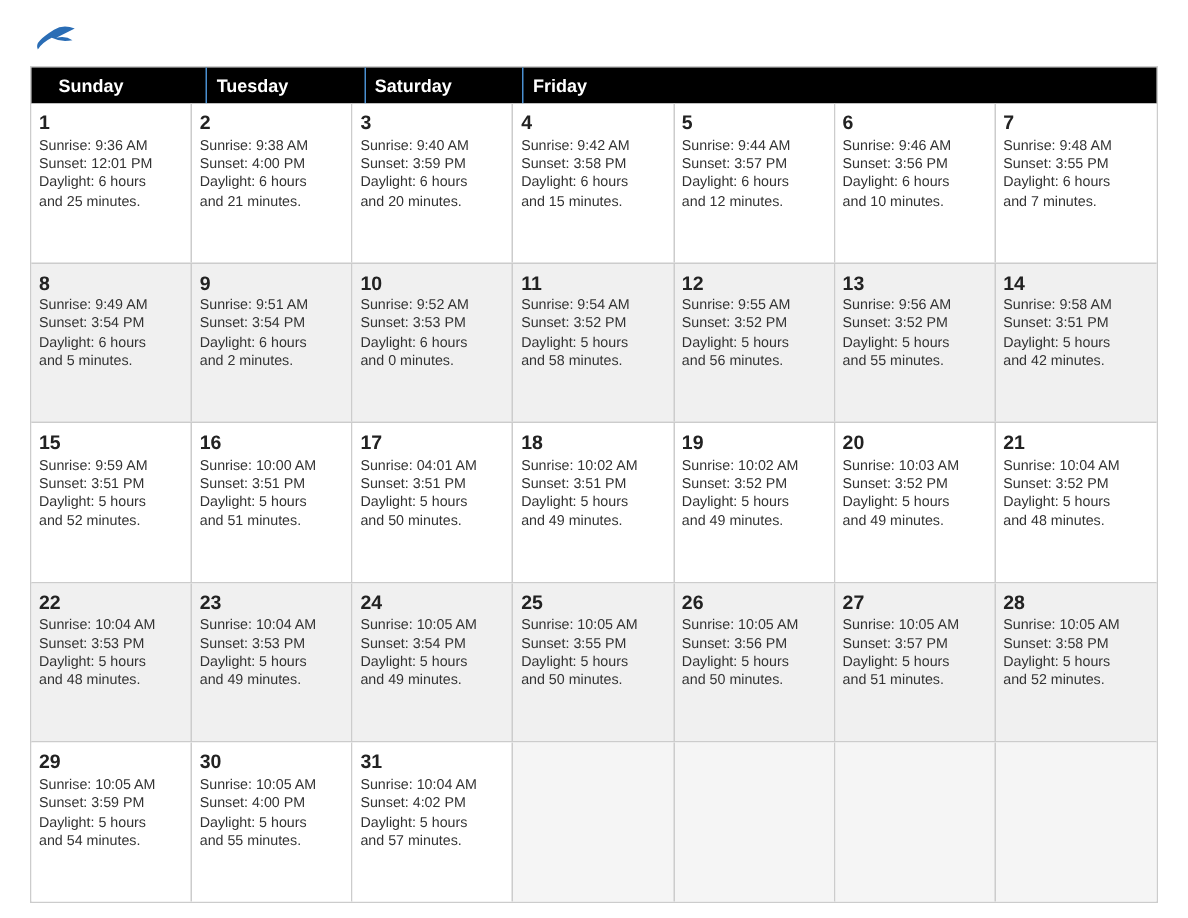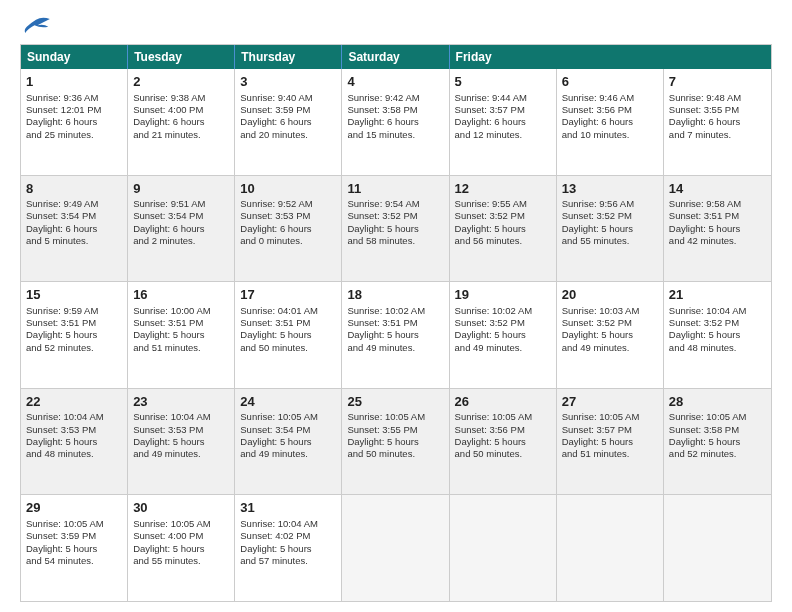--- a/index.html
+++ b/index.html
@@ -55,21 +55,22 @@
     }
     .calendar {
       flex: 1;
       display: flex;
       flex-direction: column;
       border: 1px solid #ccc;
     }
     .cal-header-row {
       display: grid;
       grid-template-columns: repeat(7, 1fr);
-      background: #0f766e;
+      background: #000000;
+      padding-left: 12px;
     }
     .cal-header-cell {
       color: #fff;
       font-weight: bold;
       font-size: 12px;
       padding: 5px 6px;
       border-right: 1px solid #4a8fd0;
       text-align: left;
     }
     .cal-header-cell:last-child { border-right: none; }
@@ -128,21 +129,20 @@
     <div class="title-block">
       <div class="main-title"></div>
       <div class="sub-title"></div>
     </div>
   </div>
 
   <div class="calendar">
     <div class="cal-header-row">
     <div class="cal-header-cell">Sunday</div>
         <div class="cal-header-cell">Tuesday</div>
-        <div class="cal-header-cell">Thursday</div>
         <div class="cal-header-cell">Saturday</div>
         <div class="cal-header-cell">Friday</div>
       </div>
     <div class="cal-body">
     <div class="cal-row">
           <div class="cal-cell">
             <span class="day-num">1</span>
             <div class="cell-text">Sunrise: 9:36 AM</div>
             <div class="cell-text">Sunset: 12:01 PM</div>
             <div class="cell-text">Daylight: 6 hours</div>

